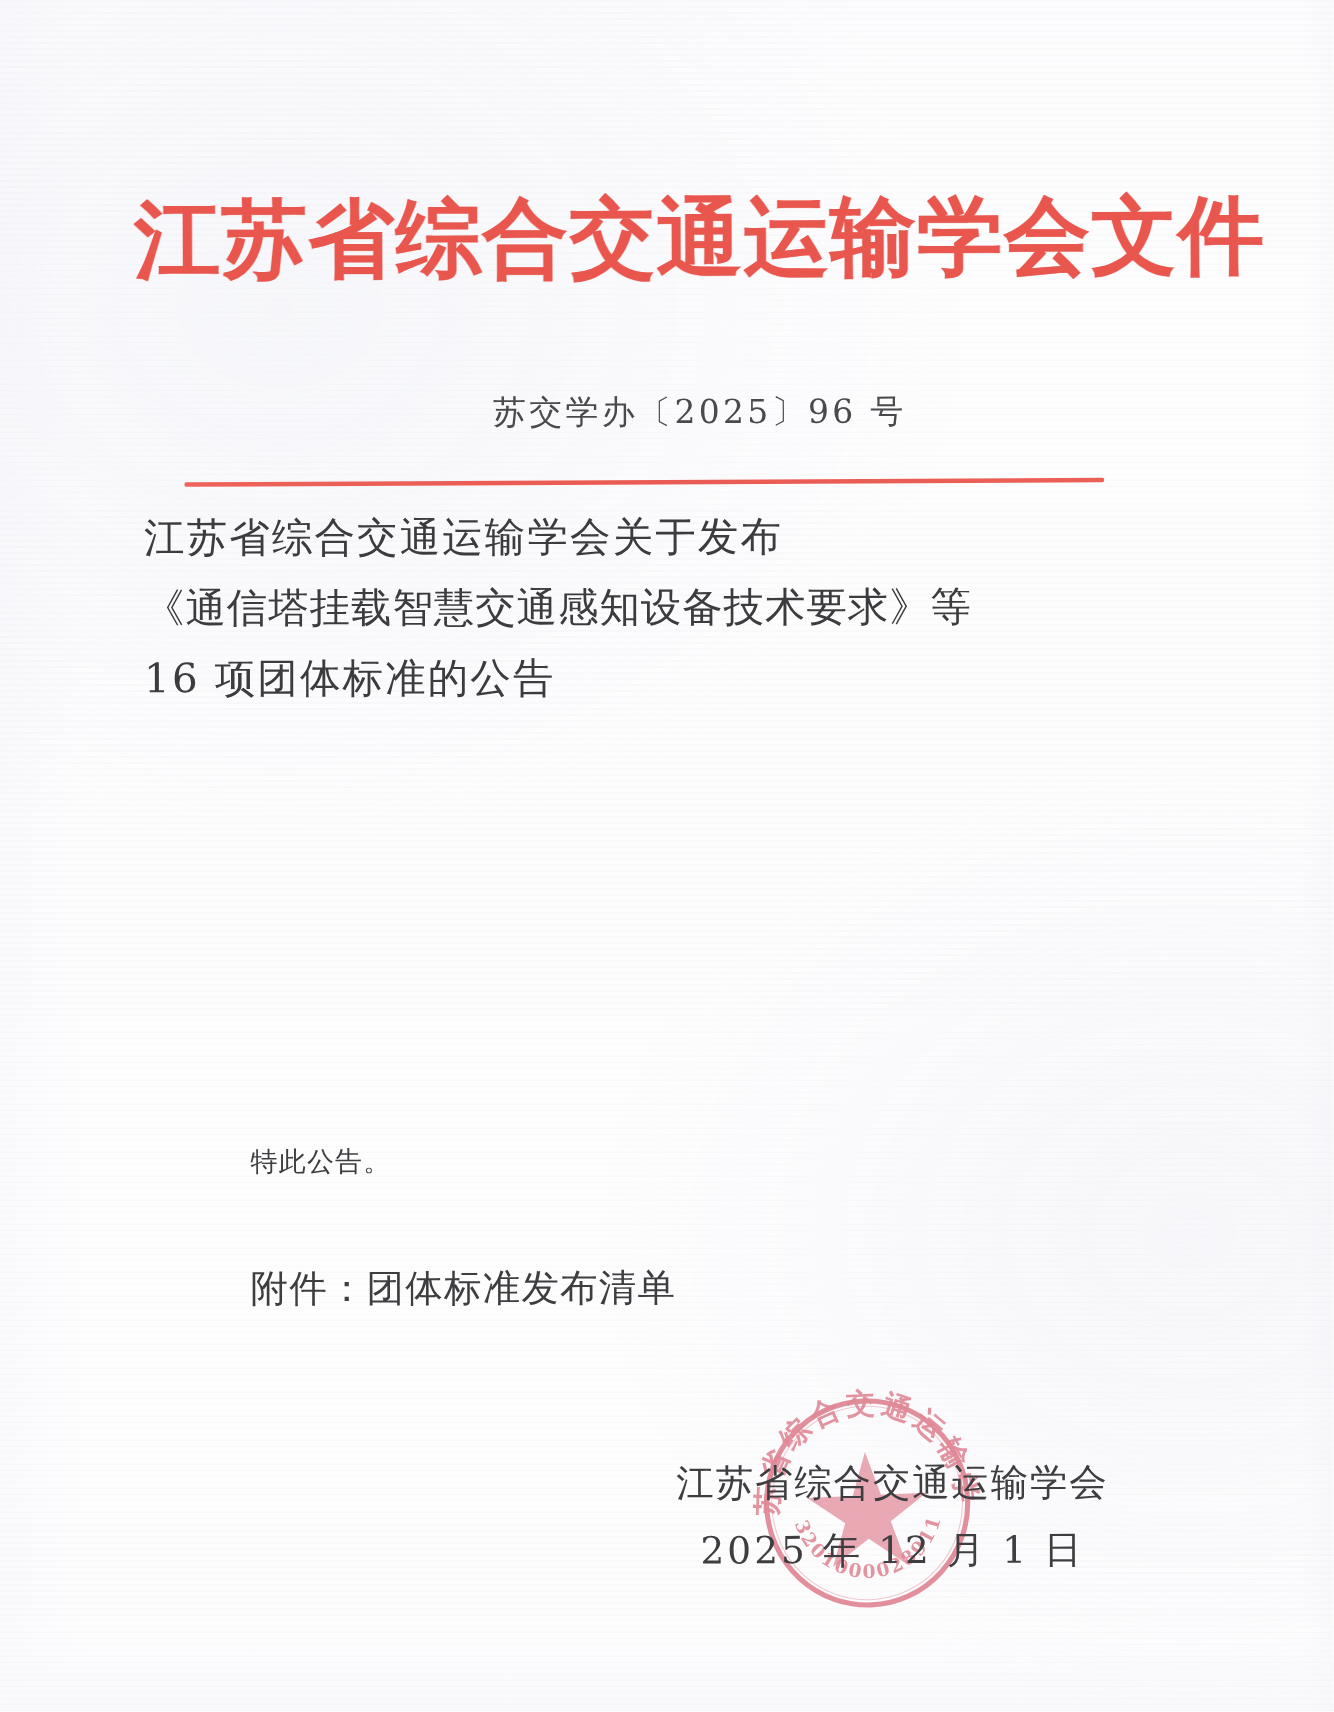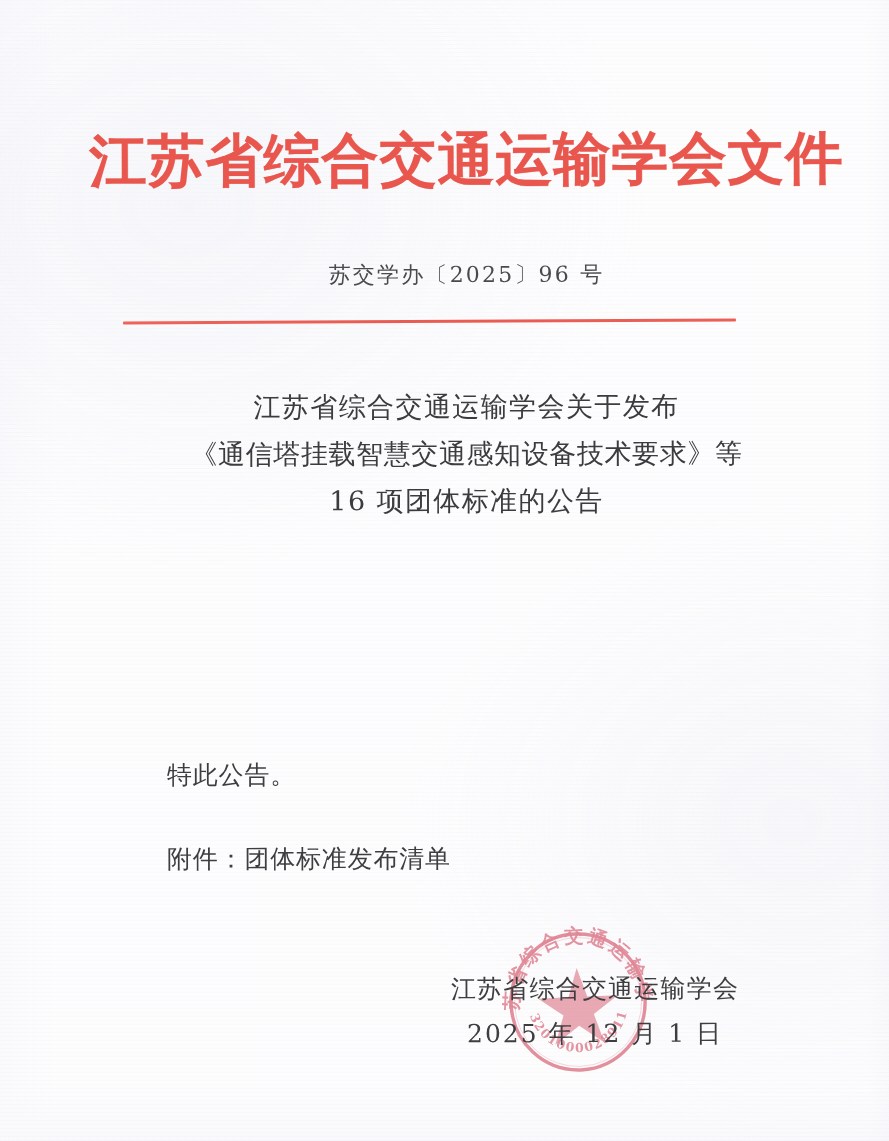--- a/index.html
+++ b/index.html
@@ -96,26 +96,25 @@
     transform: rotate(-0.28deg);
     opacity: 0.95;
   }
 
   
   .doc-title {
     position: absolute;
     left: 96px;
     right: 96px;
     top: 335px;
-    text-align: center;
+    text-align: left;
     font-size: 27px;
     line-height: 47px;
     letter-spacing: 1.4px;
     color: #3c3c3e;
-    margin-top: 48px;
   }
   .doc-title .tline { display: block; white-space: nowrap; }
   .doc-title .tline:nth-child(1) { transform: rotate(-0.12deg); }
   .doc-title .tline:nth-child(2) { transform: rotate(-0.1deg); letter-spacing: 0.6px; }
   .doc-title .tline:nth-child(3) { transform: rotate(-0.08deg); }
 
   
   .body-block {
     position: absolute;
     left: 126px;
@@ -133,21 +132,21 @@
   }
   .bline.indent { text-indent: 41px; }
 
   .salutation { margin-bottom: 0; }
 
   .closing {
     position: absolute;
     left: 126px;
     top: 752px;
     width: 640px;
-    font-size: 25px;
+    font-size: 18px;
     line-height: 45px;
     letter-spacing: 0.8px;
     color: #3e3e40;
   }
   .closing .bline { display: block; white-space: nowrap; transform: rotate(-0.1deg); }
 
   .attachment {
     position: absolute;
     left: 126px;
     top: 836px;

